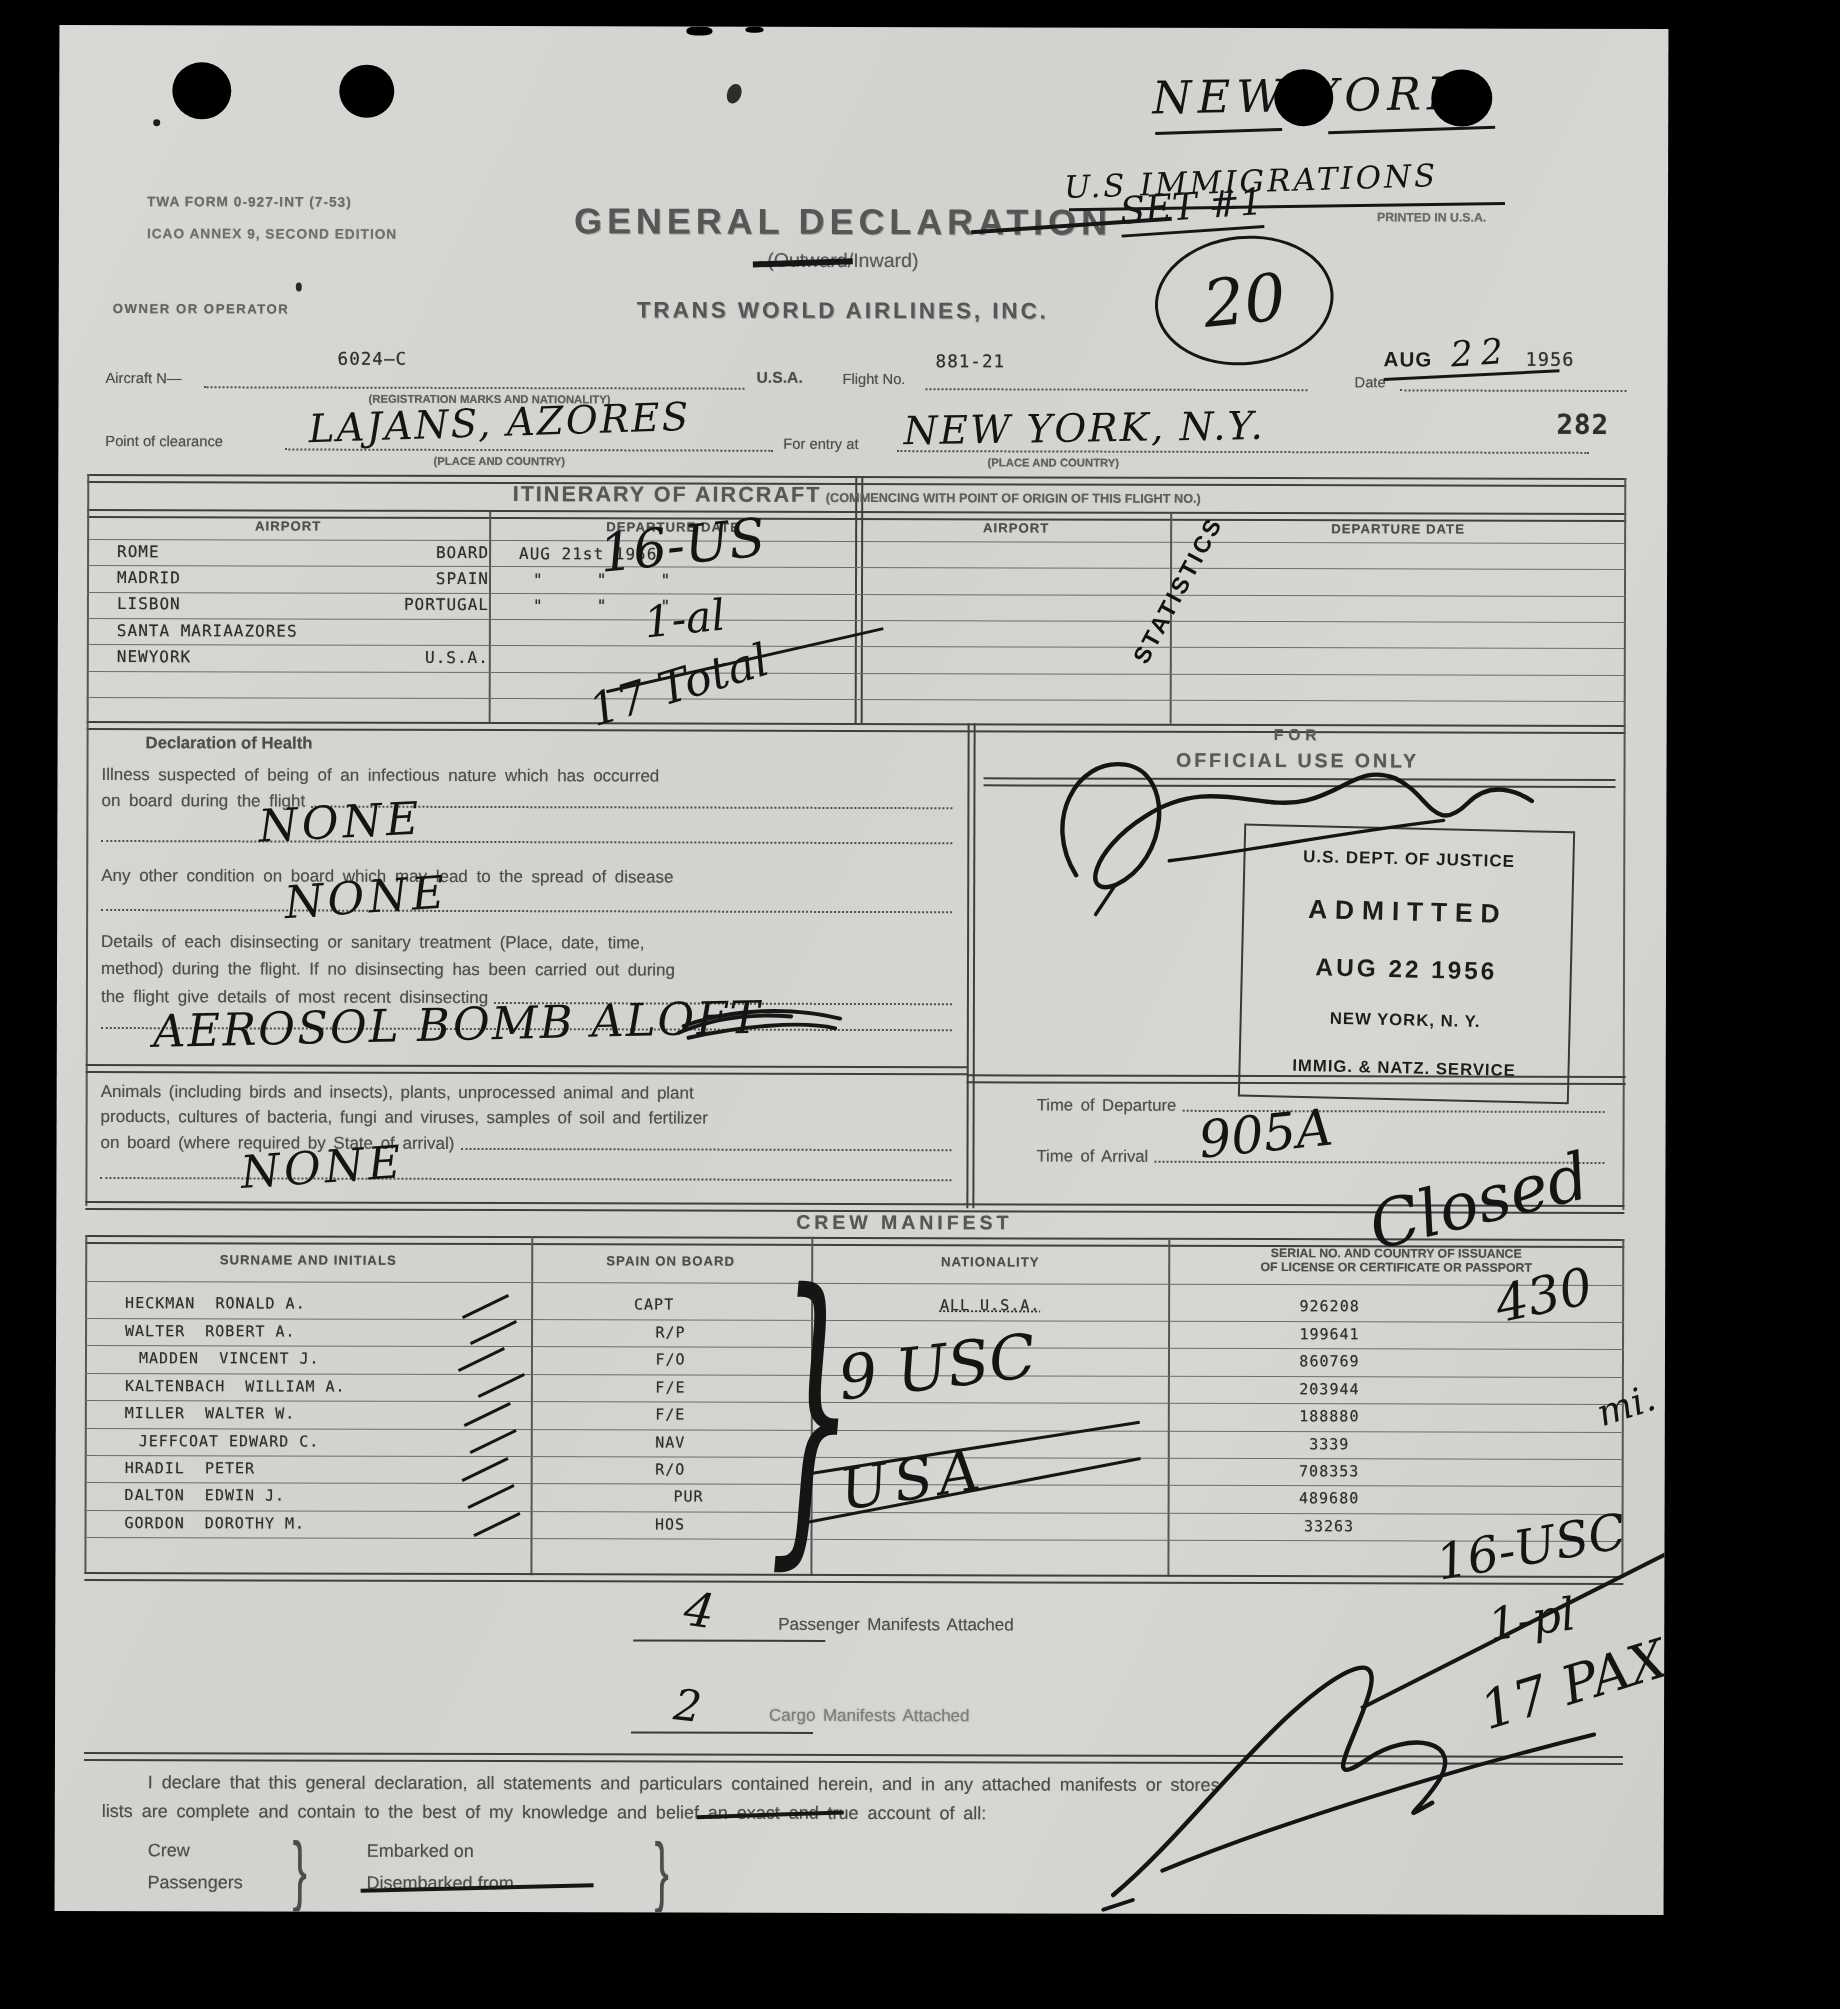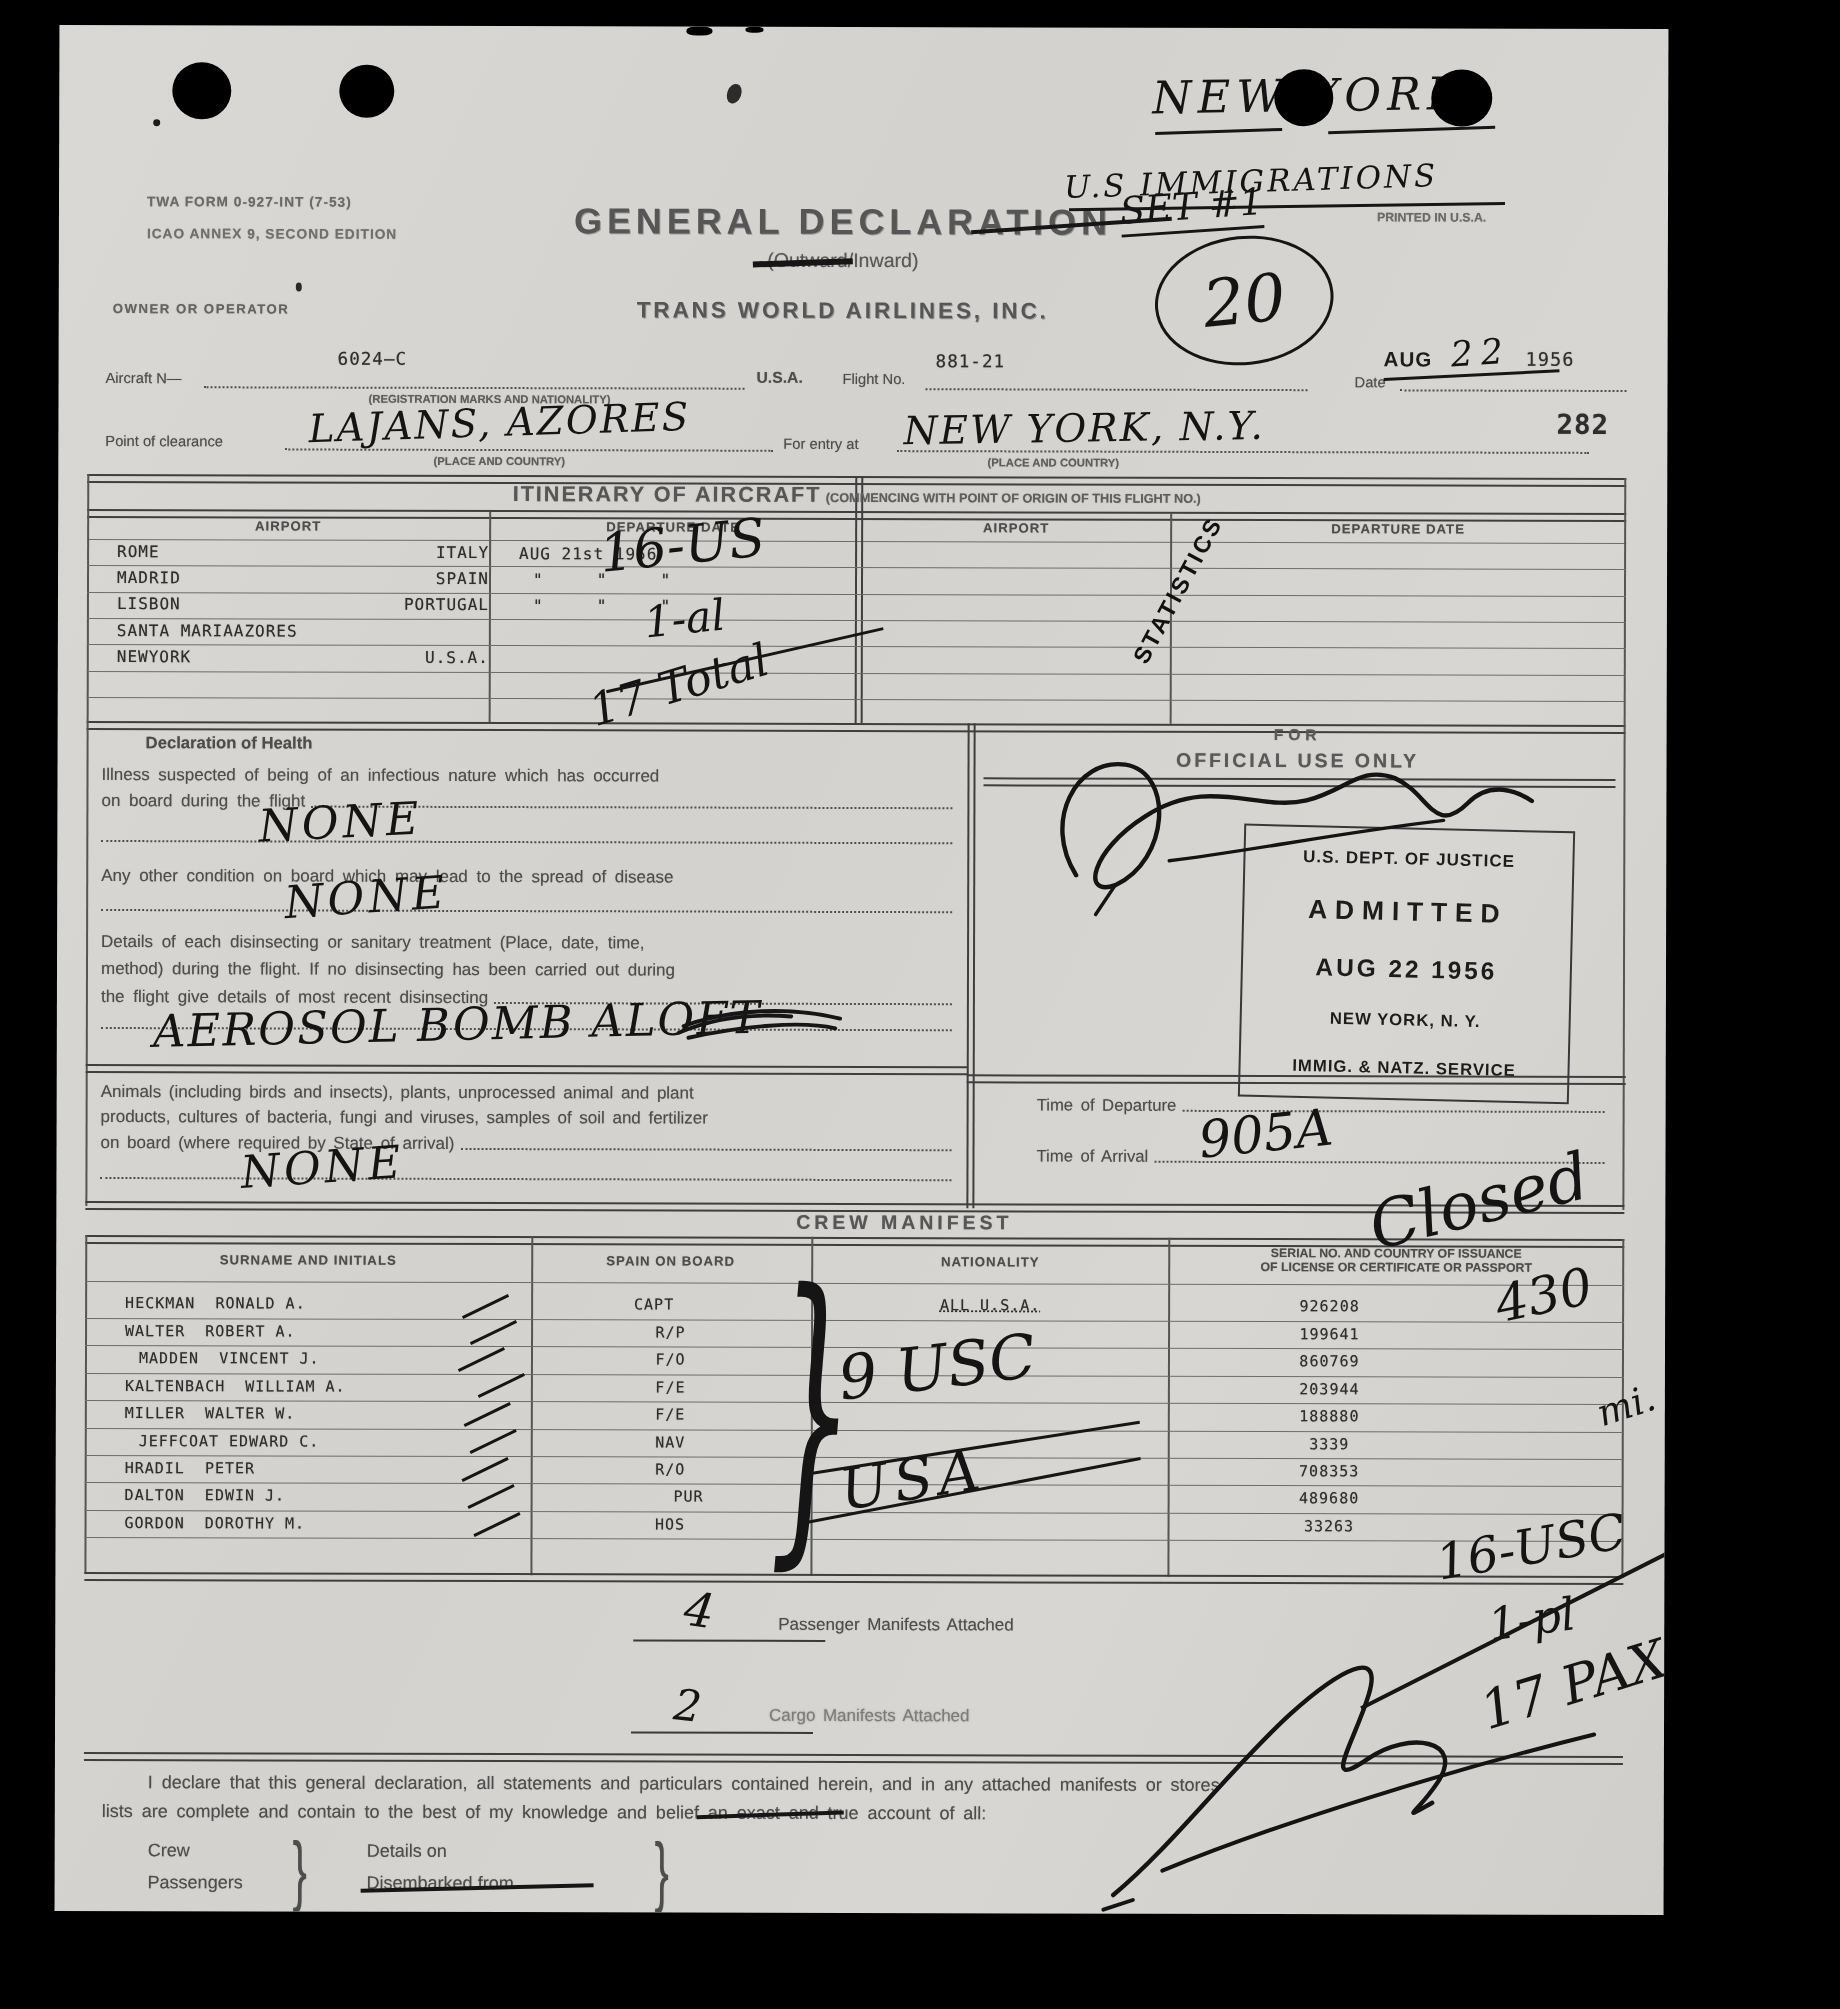--- a/index.html
+++ b/index.html
@@ -96,21 +96,21 @@
   <div class="a thin" style="left:29px;top:514px;width:1539px"></div>
 
   <div class="a vl" style="left:29px;top:449px;height:247px"></div>
   <div class="a vl" style="left:431px;top:486px;height:210px"></div>
   <div class="a vd" style="left:797px;top:449px;height:247px"></div>
   <div class="a vl" style="left:1112px;top:486px;height:210px"></div>
   <div class="a vl" style="left:1566px;top:449px;height:247px"></div>
 
   <div class="a row" style="left:59px;top:517px;width:372px;justify-content:space-between">
     <span class="t" style="font-size:16px">ROME</span>
-        <span class="t" style="font-size:16px;border:0">ITALY</span>
+        <span class="t" style="font-size:16px;border:0">BOARD</span>
       </div>
   <div class="a t" style="left:461px;top:518px;font-size:16px">AUG 21st 1956</div>
   <div class="a thin" style="left:29px;top:540px;width:1539px"></div>
 
   <div class="a row" style="left:59px;top:543px;width:372px;justify-content:space-between">
     <span class="t" style="font-size:16px">MADRID</span>
         <span class="t" style="font-size:16px;border:0">SPAIN</span>
       </div>
   <div class="a t" style="left:475px;top:544px;font-size:16px">"     "     "</div>
   <div class="a thin" style="left:29px;top:567px;width:1539px"></div>
@@ -315,21 +315,21 @@
   </svg>
 
   <div class="a dbl" style="left:29px;top:1727px;width:1539px"></div>
   <div class="a p" style="left:93px;top:1747px;font-size:18px;word-spacing:3.9px;width:1500px">I declare that this general declaration, all statements and particulars contained herein, and in any attached manifests or stores</div>
   <div class="a p" style="left:47px;top:1776px;font-size:18px;word-spacing:3.9px">lists are complete and contain to the best of my knowledge and belief an exact and true account of all:</div>
   <div class="a strike" style="left:642px;top:1786px;width:147px;height:3.9px;transform:rotate(-2deg)"></div>
 
   <div class="a p" style="left:93px;top:1815px;font-size:18px">Crew</div>
   <div class="a p" style="left:93px;top:1847px;font-size:18px">Passengers</div>
   <div class="a p" style="left:238px;top:1805px;font-size:78px;line-height:78px;transform:scaleX(0.55);transform-origin:left top;color:#4d4d4d">}</div>
-  <div class="a p" style="left:312px;top:1815px;font-size:18px">Details on</div>
+  <div class="a p" style="left:312px;top:1815px;font-size:18px">Embarked on</div>
   <div class="a p" style="left:312px;top:1847px;font-size:18px">Disembarked from</div>
   <div class="a strike" style="left:306px;top:1860px;width:233px;height:3.9px;transform:rotate(-1.5deg)"></div>
   <div class="a p" style="left:600px;top:1805px;font-size:78px;line-height:78px;transform:scaleX(0.55);transform-origin:left top;color:#4d4d4d">}</div>
 
   <div class="a hole" style="left:113px;top:37px;width:59px;height:57px"></div>
   <div class="a hole" style="left:280px;top:39px;width:55px;height:53px"></div>
   <div class="a hole" style="left:1215px;top:41px;width:59px;height:57px"></div>
   <div class="a hole" style="left:1372px;top:41px;width:61px;height:57px"></div>
   <div class="a" style="left:668px;top:57px;width:13.7px;height:19.6px;background:#2c2c2c;border-radius:50%;transform:rotate(20deg)"></div>
   <div class="a" style="left:627px;top:0px;width:25.5px;height:8.8px;background:#000;border-radius:40%"></div>

